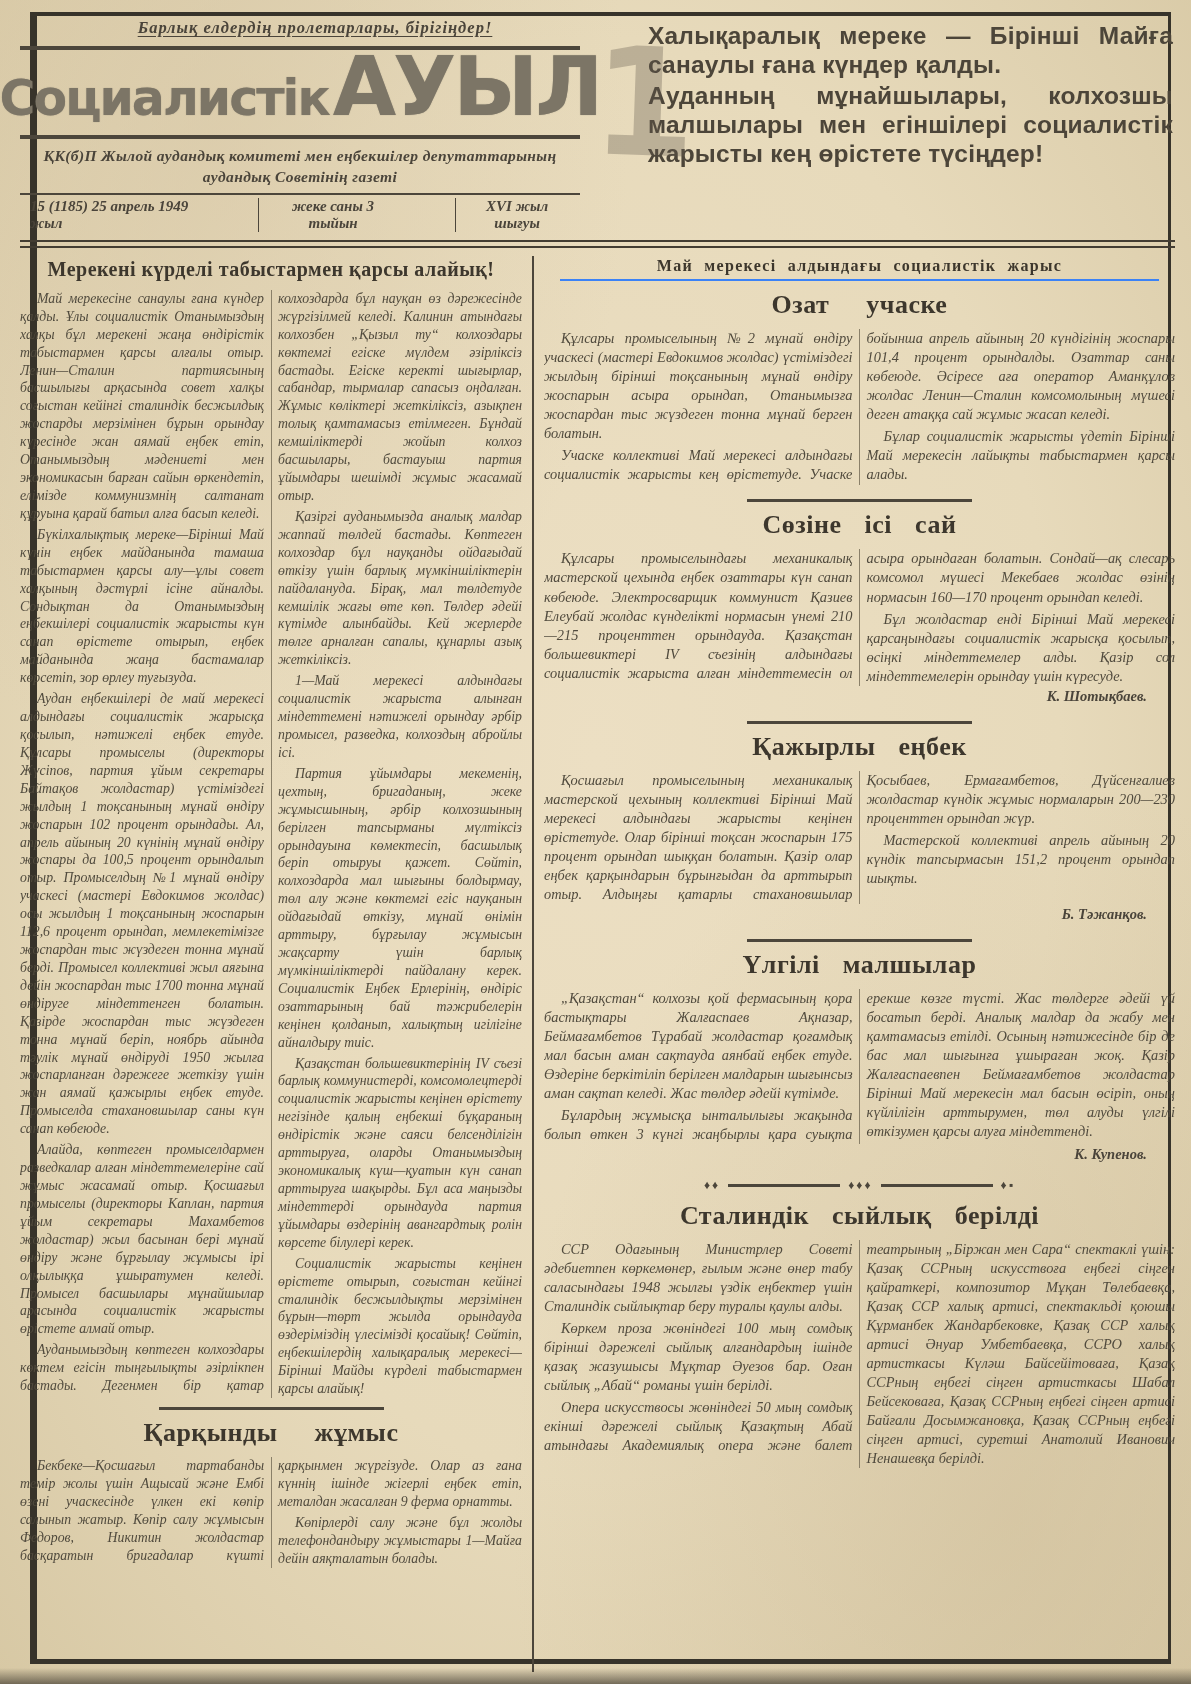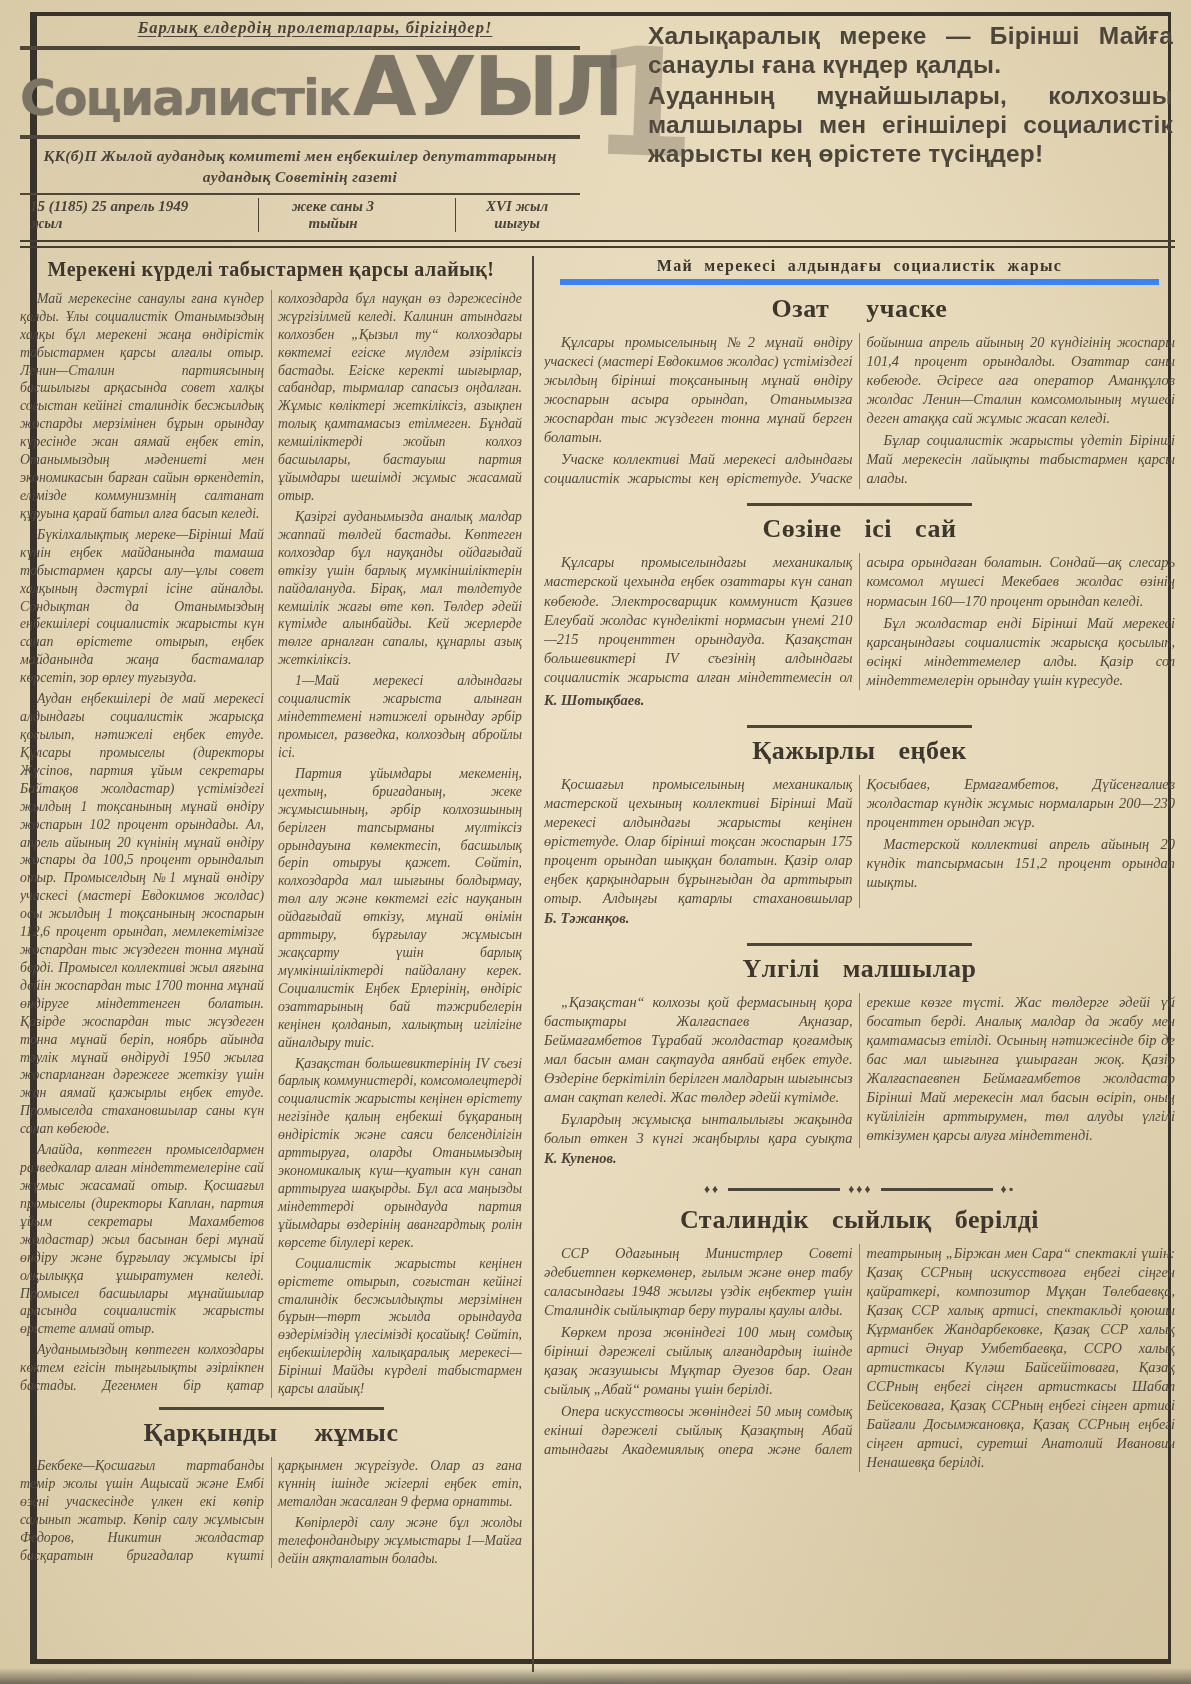--- a/index.html
+++ b/index.html
@@ -17,21 +17,21 @@
     background:linear-gradient(rgba(58,53,43,0), rgba(58,53,43,.65));}
   .content{position:absolute;left:20px;top:16px;right:16px;bottom:12px;display:flex;flex-direction:column;}
 
   
   .header{display:flex;gap:16px;}
   .header-left{width:560px;flex:none;}
   .header-right{flex:1;position:relative;padding:6px 2px 0 52px;}
   .slogan{font-style:italic;font-weight:bold;font-size:16.5px;text-align:center;
     letter-spacing:1px;margin:2px 24px 8px 54px;text-decoration:underline;text-underline-offset:3px;color:#4a443a;}
   .logo{border-top:4px solid #4c463b;border-bottom:4px solid #4c463b;padding:4px 0 8px;
-    display:flex;align-items:baseline;justify-content:space-between;color:#7c7566;white-space:nowrap;}
+    display:flex;align-items:baseline;justify-content:center;color:#7c7566;white-space:nowrap;}
   .logo .t1{font-family:"DejaVu Sans",sans-serif;font-weight:bold;font-size:49px;
     letter-spacing:-2px;text-shadow:0 0 1px rgba(124,117,102,.7);}
   .logo .t2{font-family:"DejaVu Sans",sans-serif;font-weight:bold;font-size:82px;line-height:.8;
     letter-spacing:-3px;margin-left:4px;text-shadow:0 0 1px rgba(124,117,102,.7);}
   .masthead-subtitle{font-weight:bold;font-style:italic;font-size:15.5px;text-align:center;
     margin:7px 2px 5px;line-height:1.35;letter-spacing:.4px;color:#4a443a;}
   .dateline{display:flex;border-top:2px solid #4c463b;padding:3px 2px 1px;
     font-weight:bold;font-style:italic;font-size:15px;color:#4a443a;gap:48px;}
   .dateline span{padding:0 8px;}
   .dateline .mid,.dateline .right{border-left:1.5px solid #4c463b;}
@@ -56,23 +56,23 @@
     font-style:italic;text-align:justify;color:#504a3d;}
   .left-body{font-size:13.8px;line-height:1.3;}
   .right-body{font-size:14.4px;line-height:1.32;}
   .article-body p{margin:0 0 3px;text-indent:17px;}
 
   .h-rule-short{width:225px;height:3px;background:#4c463b;margin:9px auto 7px;flex:none;}
   .sub-headline{font-size:26px;font-weight:bold;text-align:center;word-spacing:30px;
     margin:1px 0 9px;color:#3d372d;letter-spacing:.5px;}
   .sub-headline.tight{word-spacing:16px;}
   .section-header{font-size:16px;font-weight:bold;text-align:center;letter-spacing:1.3px;
-    word-spacing:6px;margin:1px auto 8px;padding-bottom:4px;border-bottom:6px solid #3b82f6;
+    word-spacing:6px;margin:1px auto 8px;padding-bottom:4px;border-bottom:2px solid #3b82f6;
     width:95%;color:#3d372d;}
-  .signature{font-weight:bold;font-style:italic;font-size:14.5px;
+  .signature{text-align:right;font-weight:bold;font-style:italic;font-size:14.5px;
     padding-right:28px;margin:2px 0 2px;color:#4a443a;}
   .article{margin-bottom:5px;}
   .diamond-sep{display:flex;align-items:center;justify-content:center;gap:8px;margin:8px 0 7px;color:#4c463b;}
   .diamond-sep .bar{height:3px;background:#4c463b;width:112px;}
   .diamond-sep .d{font-size:12px;letter-spacing:2px;}
 </style>
 </head>
 <body>
 
 <div class="frame"></div>

